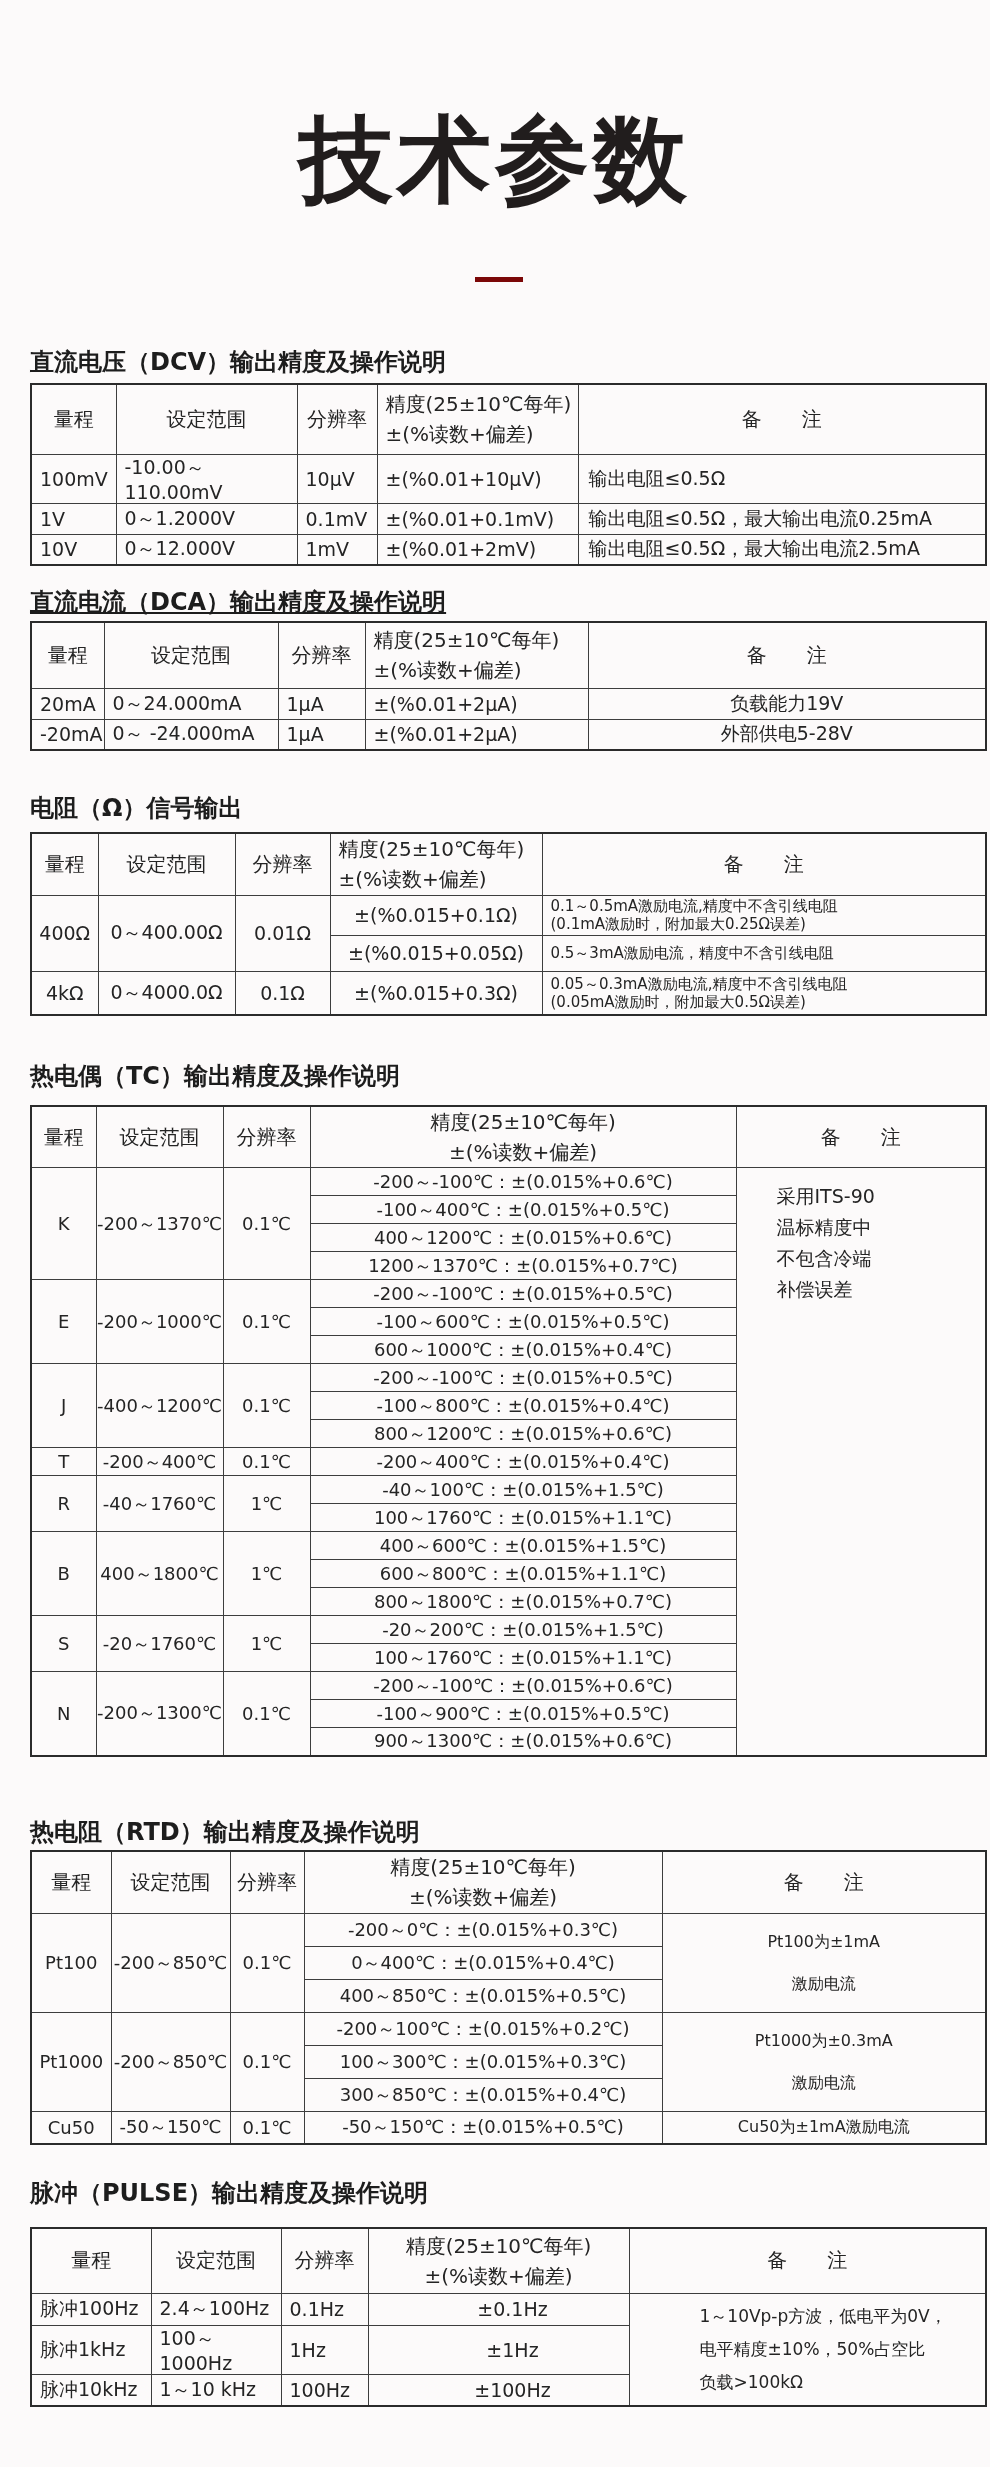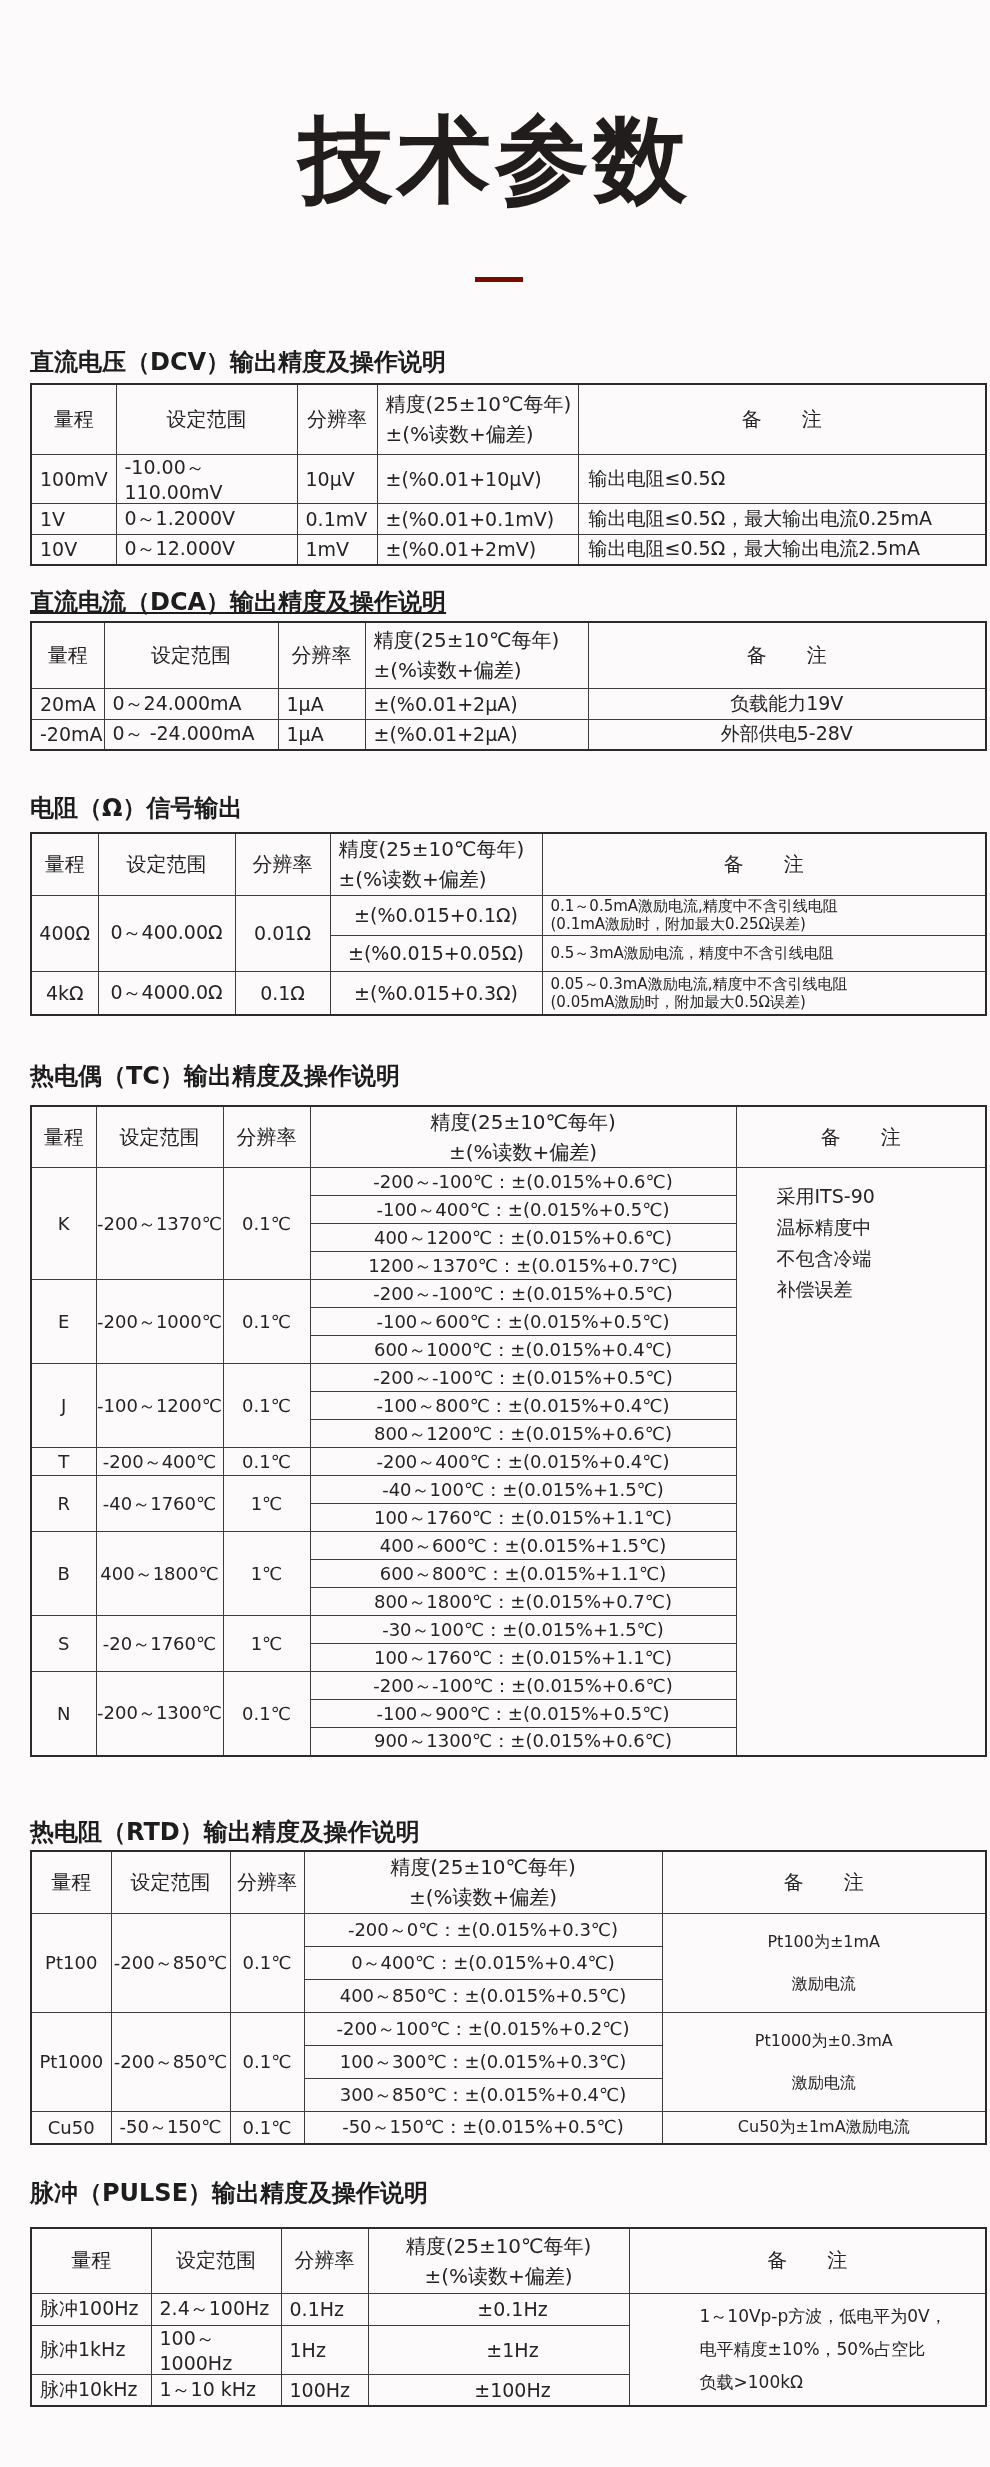--- a/index.html
+++ b/index.html
@@ -279,21 +279,21 @@
       </tr>
       <tr>
           <td class="c-acc">-100～600℃：±(0.015%+0.5℃)</td>
         </tr>
       <tr>
           <td class="c-acc">600～1000℃：±(0.015%+0.4℃)</td>
         </tr>
 
       <tr>
         <td class="c-range" rowspan="3">J</td>
-        <td class="c-set" rowspan="3">-100～1200℃</td>
+        <td class="c-set" rowspan="3">-400～1200℃</td>
         <td class="c-res" rowspan="3">0.1℃</td>
         <td class="c-acc">-200～-100℃：±(0.015%+0.5℃)</td>
       </tr>
       <tr>
           <td class="c-acc">-100～800℃：±(0.015%+0.4℃)</td>
         </tr>
       <tr>
           <td class="c-acc">800～1200℃：±(0.015%+0.6℃)</td>
         </tr>
 
@@ -324,21 +324,21 @@
           <td class="c-acc">600～800℃：±(0.015%+1.1℃)</td>
         </tr>
       <tr>
           <td class="c-acc">800～1800℃：±(0.015%+0.7℃)</td>
         </tr>
 
       <tr>
         <td class="c-range" rowspan="2">S</td>
         <td class="c-set" rowspan="2">-20～1760℃</td>
         <td class="c-res" rowspan="2">1℃</td>
-        <td class="c-acc">-30～100℃：±(0.015%+1.5℃)</td>
+        <td class="c-acc">-20～200℃：±(0.015%+1.5℃)</td>
       </tr>
       <tr>
           <td class="c-acc">100～1760℃：±(0.015%+1.1℃)</td>
         </tr>
 
       <tr>
         <td class="c-range" rowspan="3">N</td>
         <td class="c-set" rowspan="3">-200～1300℃</td>
         <td class="c-res" rowspan="3">0.1℃</td>
         <td class="c-acc">-200～-100℃：±(0.015%+0.6℃)</td>

